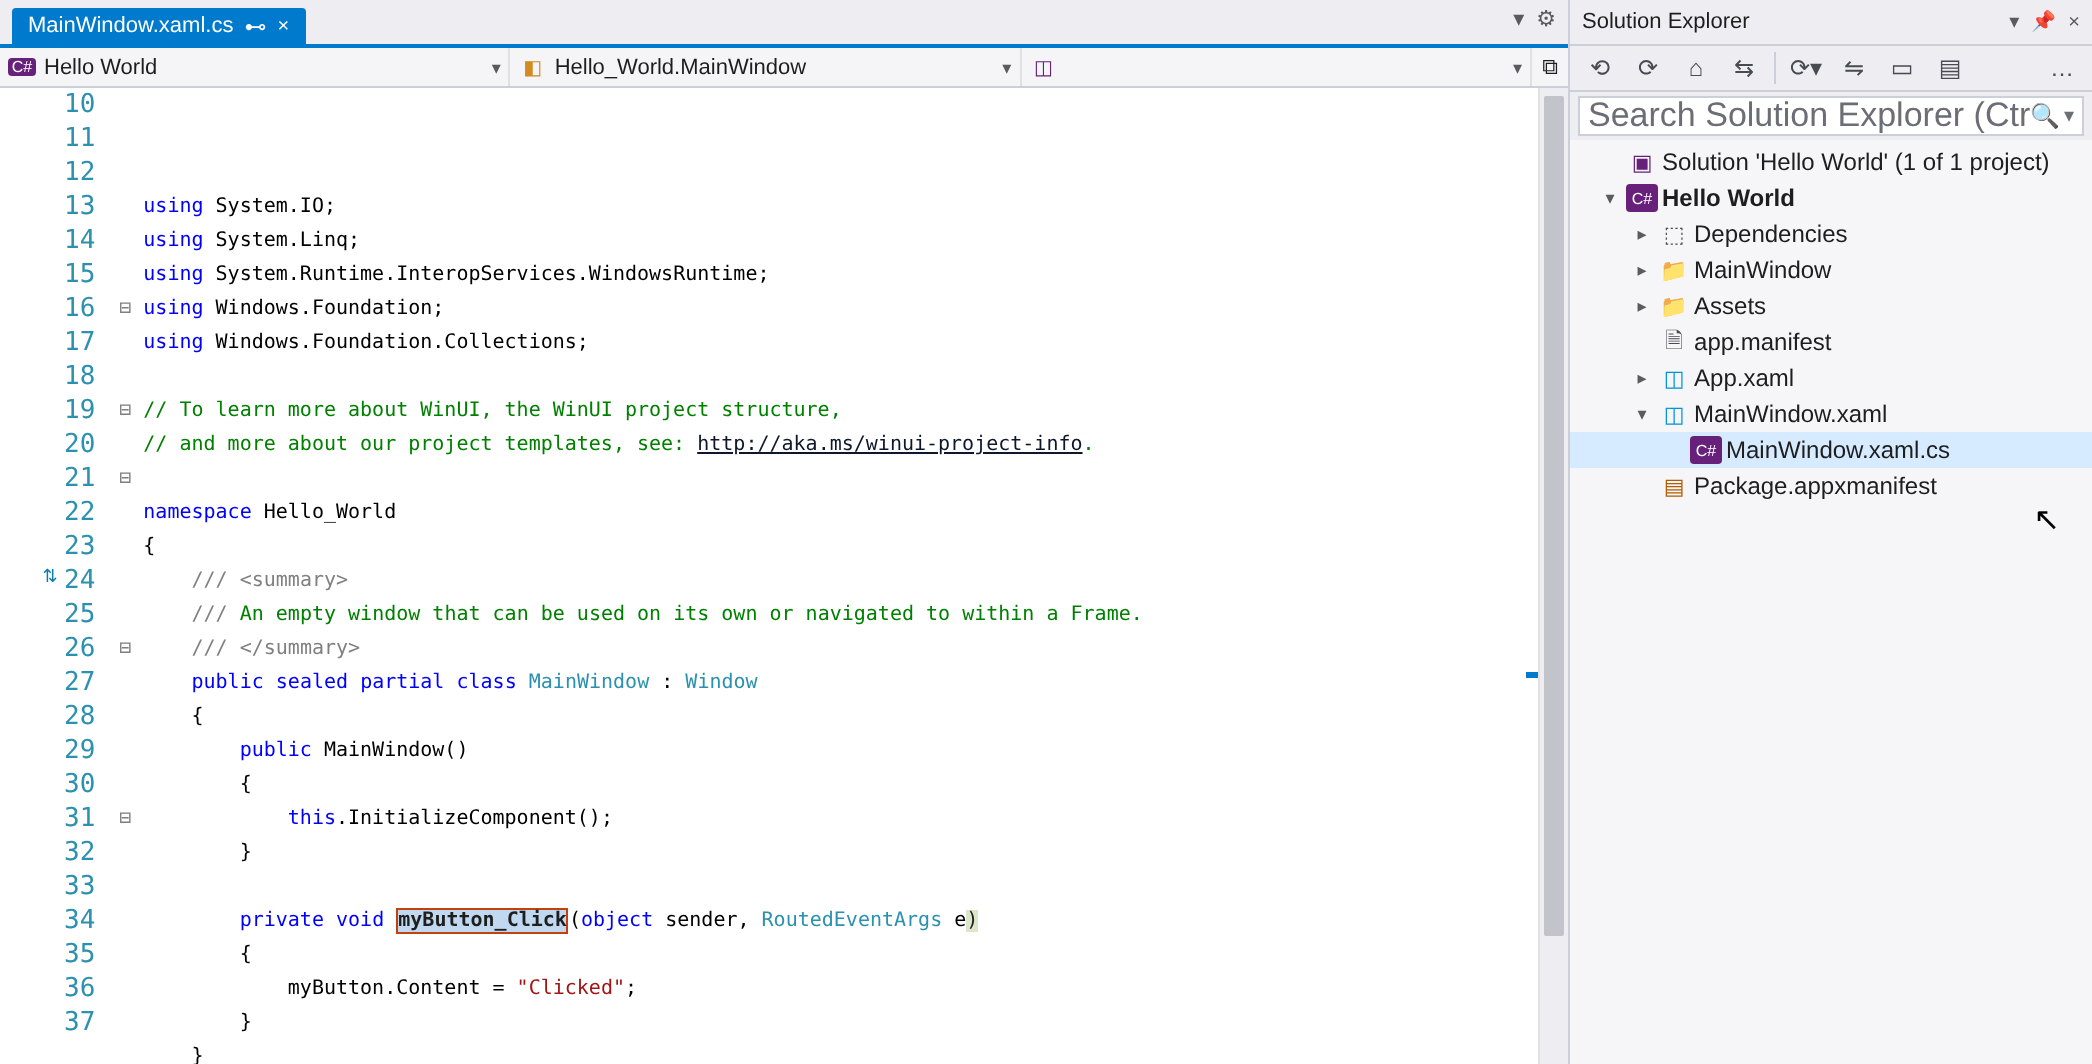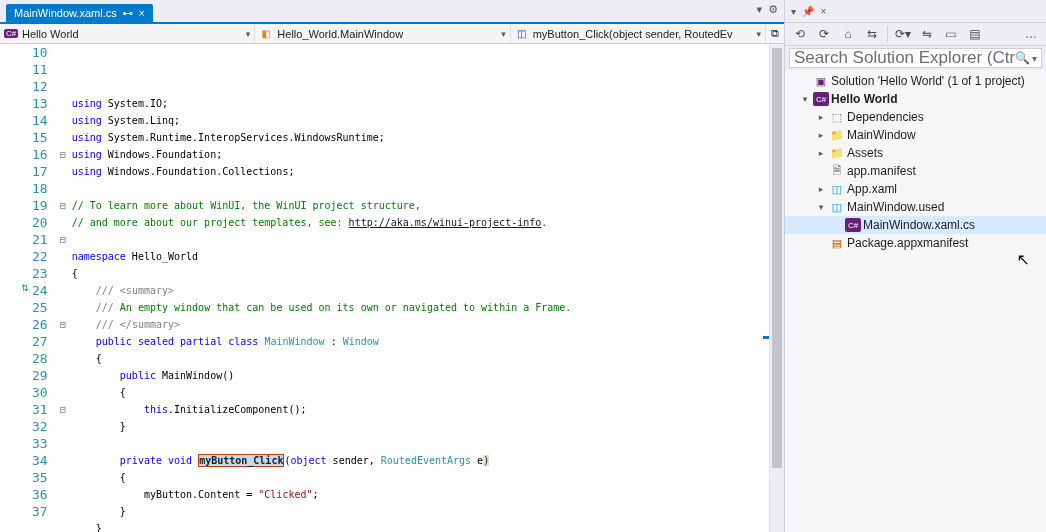--- a/index.html
+++ b/index.html
@@ -311,21 +311,20 @@
       <span>Hello World</span>
       <span class="dd-arrow">▾</span>
     </div>
     <div class="nav-cell">
       <span class="nav-icon class-badge">◧</span>
       <span>Hello_World.MainWindow</span>
       <span class="dd-arrow">▾</span>
     </div>
     <div class="nav-cell">
       <span class="nav-icon method-badge">◫</span>
-      <span>myButton_Click(object sender, RoutedEv</span>
       <span class="dd-arrow">▾</span>
     </div>
     <div class="nav-cell">
       <span>⧉</span>
     </div>
   </div>
 
   <div class="code-area">
     <div class="line-col"></div>
     <div class="indicator-col" id="indicator-col">
@@ -424,20 +423,21 @@
       <div class="caret-mark" style="top:292px"></div>
     <div class="row"><span class="kw">using</span><span class="txt"> System.IO;</span></div><div class="row"><span class="kw">using</span><span class="txt"> System.Linq;</span></div><div class="row"><span class="kw">using</span><span class="txt"> System.Runtime.InteropServices.WindowsRuntime;</span></div><div class="row"><span class="kw">using</span><span class="txt"> Windows.Foundation;</span></div><div class="row"><span class="kw">using</span><span class="txt"> Windows.Foundation.Collections;</span></div><div class="row"></div><div class="row"><span class="cm">// To learn more about WinUI, the WinUI project structure,</span></div><div class="row"><span class="cm">// and more about our project templates, see: </span><span class="lnk">http://aka.ms/winui-project-info</span><span class="cm">.</span></div><div class="row"></div><div class="row"><span class="kw">namespace</span><span class="txt"> Hello_World</span></div><div class="row"><span class="txt">{</span></div><div class="row"><span class="txt">    </span><span class="doc">/// </span><span class="doc">&lt;summary&gt;</span></div><div class="row"><span class="txt">    </span><span class="doc">/// </span><span class="cm">An empty window that can be used on its own or navigated to within a Frame.</span></div><div class="row"><span class="txt">    </span><span class="doc">/// </span><span class="doc">&lt;/summary&gt;</span></div><div class="row"><span class="txt">    </span><span class="kw">public</span><span class="txt"> </span><span class="kw">sealed</span><span class="txt"> </span><span class="kw">partial</span><span class="txt"> </span><span class="kw">class</span><span class="txt"> </span><span class="type">MainWindow</span><span class="txt"> : </span><span class="type">Window</span></div><div class="row"><span class="txt">    {</span></div><div class="row"><span class="txt">        </span><span class="kw">public</span><span class="txt"> MainWindow()</span></div><div class="row"><span class="txt">        {</span></div><div class="row"><span class="txt">            </span><span class="kw">this</span><span class="txt">.InitializeComponent();</span></div><div class="row"><span class="txt">        }</span></div><div class="row"></div><div class="row"><span class="txt">        </span><span class="kw">private</span><span class="txt"> </span><span class="kw">void</span><span class="txt"> </span><span class="hl">myButton_Click</span><span class="txt">(</span><span class="kw">object</span><span class="txt"> sender, </span><span class="type">RoutedEventArgs</span><span class="txt"> e</span><span class="hl2">)</span></div><div class="row"><span class="txt">        {</span></div><div class="row"><span class="txt">            myButton.Content = </span><span class="str">"Clicked"</span><span class="txt">;</span></div><div class="row"><span class="txt">        }</span></div><div class="row"><span class="txt">    }</span></div></div>
     <div class="vscroll">
       <div class="vthumb" style="top:4px; height:420px"></div>
     </div>
   </div>
 </div>
 
 <div class="right-pane">
   <div class="panel-header">
+    <span class="title">Solution Explorer</span>
     <span class="menu">▾</span>
     <span class="pin">📌</span>
     <span class="close">×</span>
   </div>
   <div class="panel-toolbar">
     <span class="tb-btn">⟲</span>
     <span class="tb-btn">⟳</span>
     <span class="tb-btn">⌂</span>
     <span class="tb-btn">⇆</span>
     <span class="sep"></span>
@@ -494,21 +494,21 @@
       <div class="tree-row">
         <span class="tw" style="width: 24px;"></span>
         <span class="expander">▸</span>
         <span class="ticon xaml-ico">◫</span>
         <span>App.xaml</span>
       </div>
       <div class="tree-row">
         <span class="tw" style="width: 24px;"></span>
         <span class="expander">▾</span>
         <span class="ticon xaml-ico">◫</span>
-        <span>MainWindow.used</span>
+        <span>MainWindow.xaml</span>
       </div>
       <div class="tree-row selected">
         <span class="tw" style="width: 40px;"></span>
         <span class="expander"></span>
         <span class="ticon cs-ico">C#</span>
         <span>MainWindow.xaml.cs</span>
       </div>
       <div class="tree-row">
         <span class="tw" style="width: 24px;"></span>
         <span class="expander"></span>

